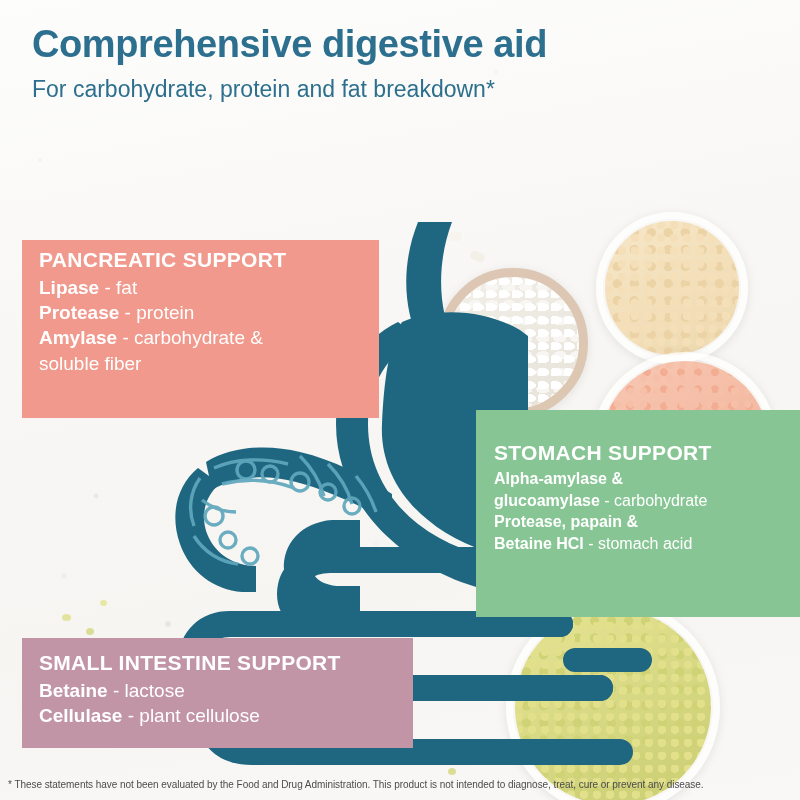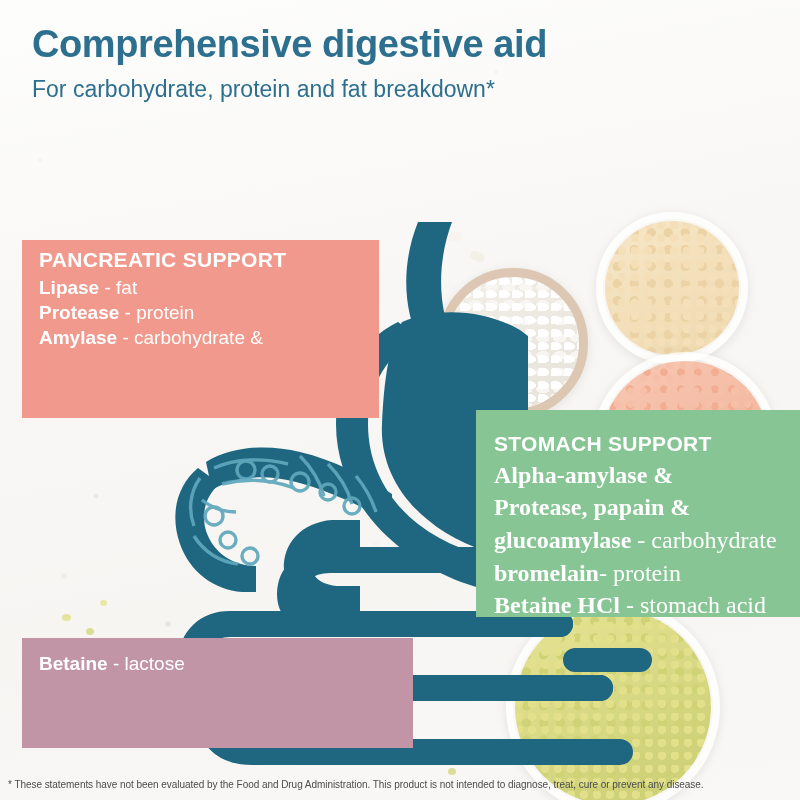--- a/index.html
+++ b/index.html
@@ -170,23 +170,23 @@
   #callout-pancreatic {
     left: 22px; top: 240px;
     width: 357px; height: 178px;
     background: #f0998c;
     padding: 8px 0 0 17px;
   }
   #callout-stomach {
     left: 476px; top: 410px;
     width: 324px; height: 207px;
     background: #87c694;
-    padding: 22px 0 0 18px;
-  }
-  #callout-stomach .c-line { font-size: 24px; line-height: 1.36; font-family: Liberation Serif, serif; }
+    padding: 31px 0 0 18px;
+  }
+  #callout-stomach .c-line { font-size: 16px; line-height: 1.36; }
   #callout-intestine {
     left: 22px; top: 638px;
     width: 391px; height: 110px;
     background: #c295a6;
     padding: 13px 0 0 17px;
   }
 
   
   .footer {
     position: absolute;
@@ -293,42 +293,46 @@
     <p class="c-title">PANCREATIC SUPPORT</p>
     <p class="c-line">
       <b>Lipase</b><span> - fat</span>
     </p>
     <p class="c-line">
       <b>Protease</b><span> - protein</span>
     </p>
     <p class="c-line">
       <b>Amylase</b><span> - carbohydrate &amp;</span>
     </p>
+    <p class="c-line">
+      <span>soluble fiber</span>
+    </p>
   </div>
 
   <div class="callout" id="callout-stomach">
     <p class="c-title">STOMACH SUPPORT</p>
     <p class="c-line">
       <b>Alpha-amylase &amp;</b><span></span>
     </p>
     <p class="c-line">
+      <b>glucoamylase</b><span> - carbohydrate</span>
+    </p>
+    <p class="c-line">
       <b>Protease, papain &amp;</b><span></span>
     </p>
     <p class="c-line">
-      <b>glucoamylase</b><span> - carbohydrate</span>
-    </p>
-    <p class="c-line">
-      <b>bromelain</b><span>- protein</span>
-    </p>
-    <p class="c-line">
       <b>Betaine HCl</b><span> - stomach acid</span>
     </p>
   </div>
 
   <div class="callout" id="callout-intestine">
+    <p class="c-title">SMALL INTESTINE SUPPORT</p>
     <p class="c-line">
       <b>Betaine</b><span> - lactose</span>
     </p>
+    <p class="c-line">
+      <b>Cellulase</b><span> - plant cellulose</span>
+    </p>
   </div>
 
   <div class="footer">* These statements have not been evaluated by the Food and Drug Administration. This product is not intended to diagnose, treat, cure or prevent any disease.</div>
 
 </div>
 
 </body></html>

